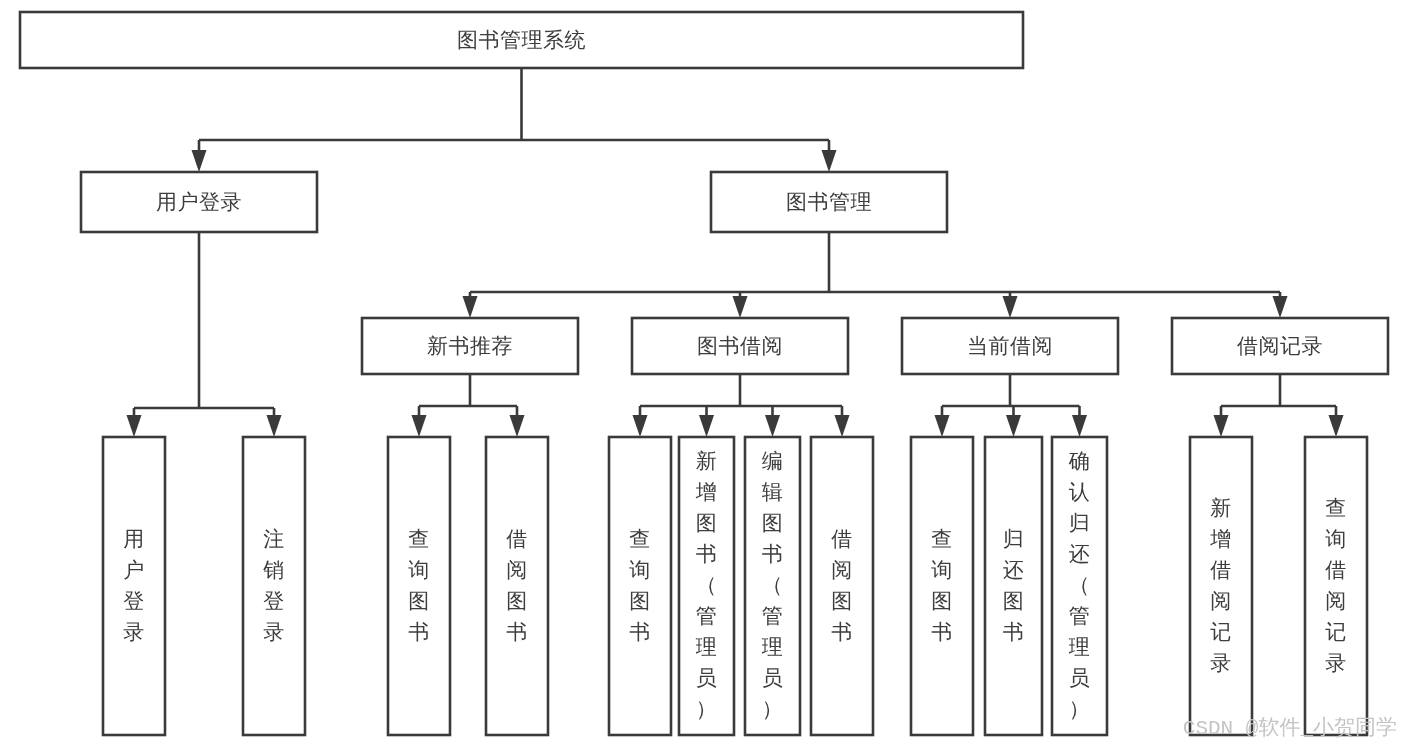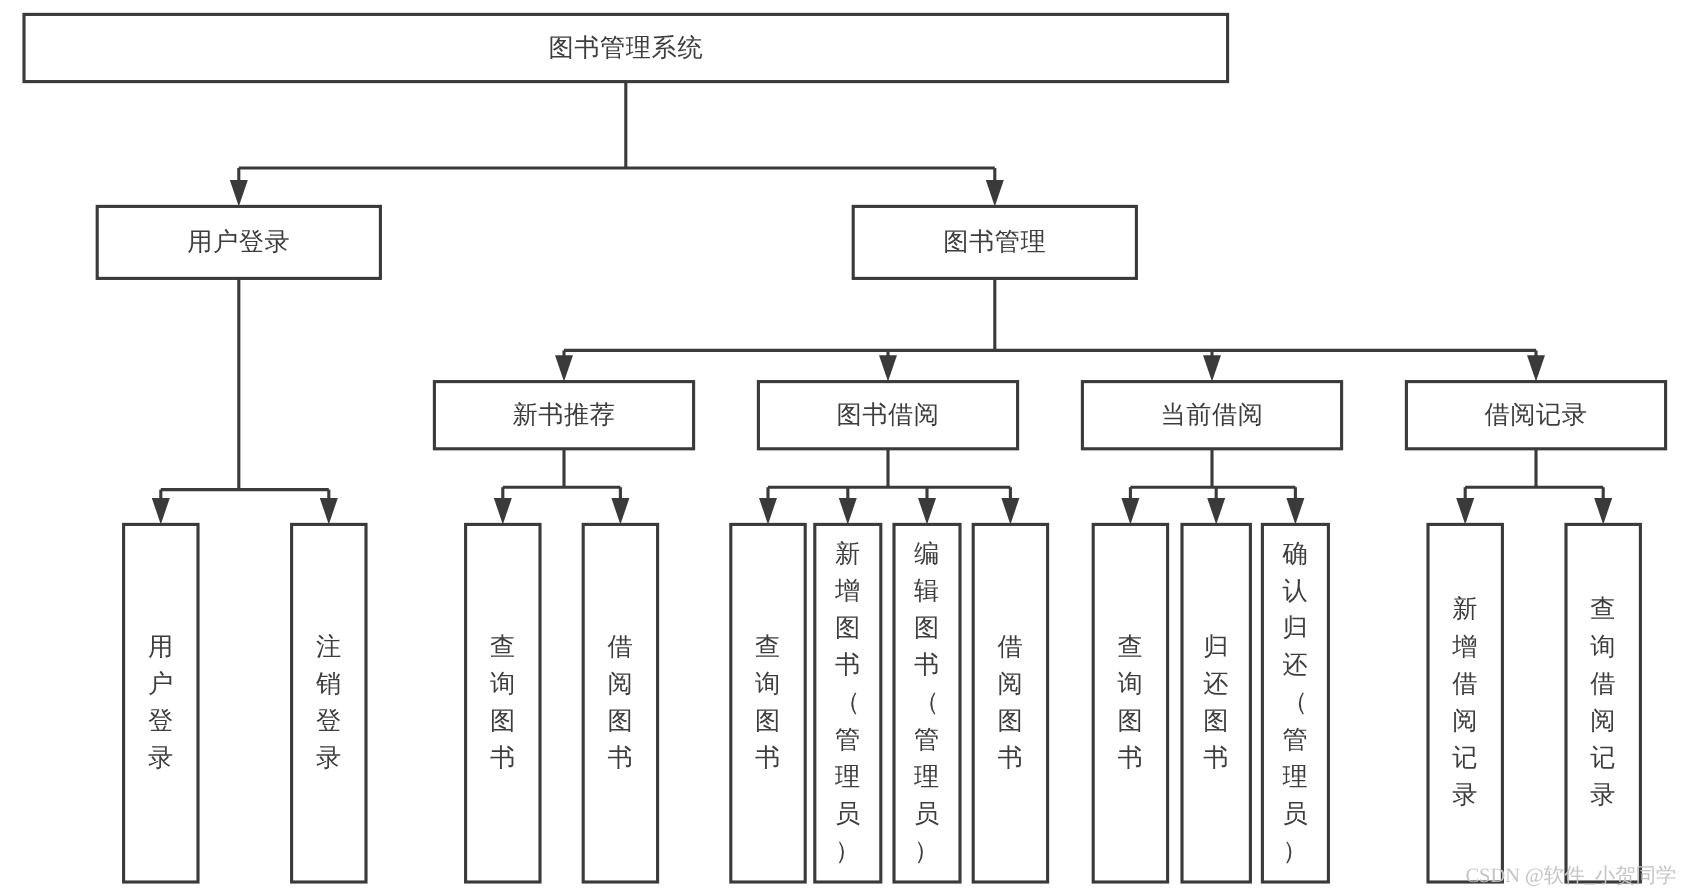--- a/index.html
+++ b/index.html
@@ -55,22 +55,22 @@
     font-size: 21px;
     fill: #3d3d3d;
     text-anchor: middle;
     dominant-baseline: middle;
     letter-spacing: 0.5px;
   }
   .watermark {
     position: absolute;
     right: 8px;
     bottom: 6px;
-    font-family: Liberation Serif, serif;
-    font-size: 17px;
+    font-family: Liberation Mono, monospace;
+    font-size: 21px;
     color: #c4c4c4;
     white-space: nowrap;
     user-select: none;
     margin-left: 44px;
   }
 </style>
 </head>
 <body>
 
 <div id="diagram-root">

